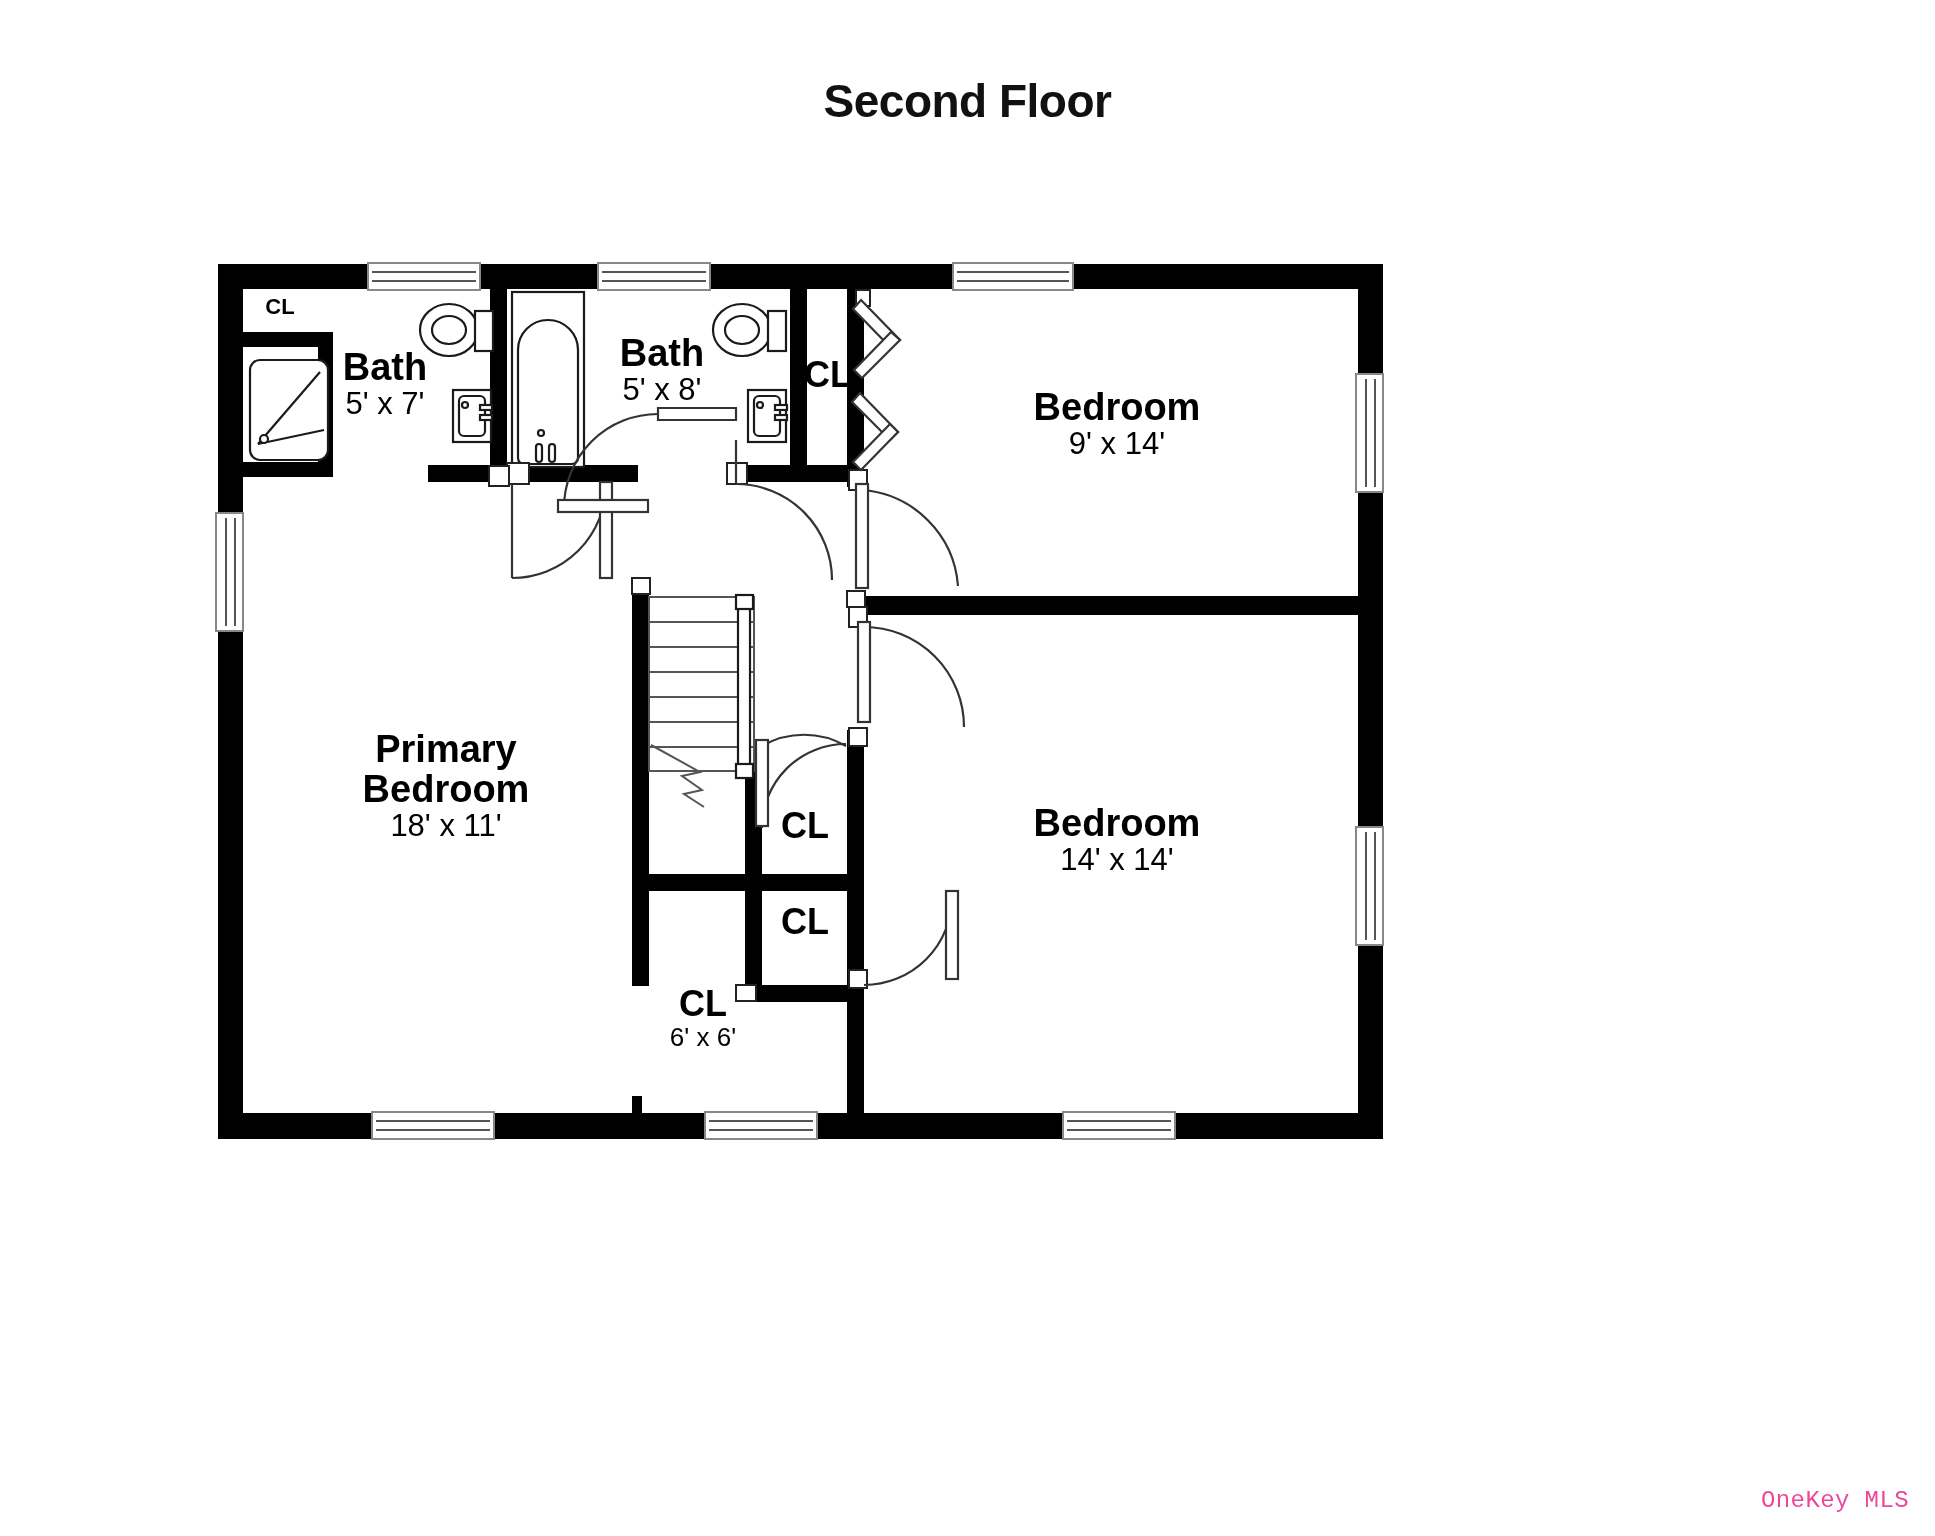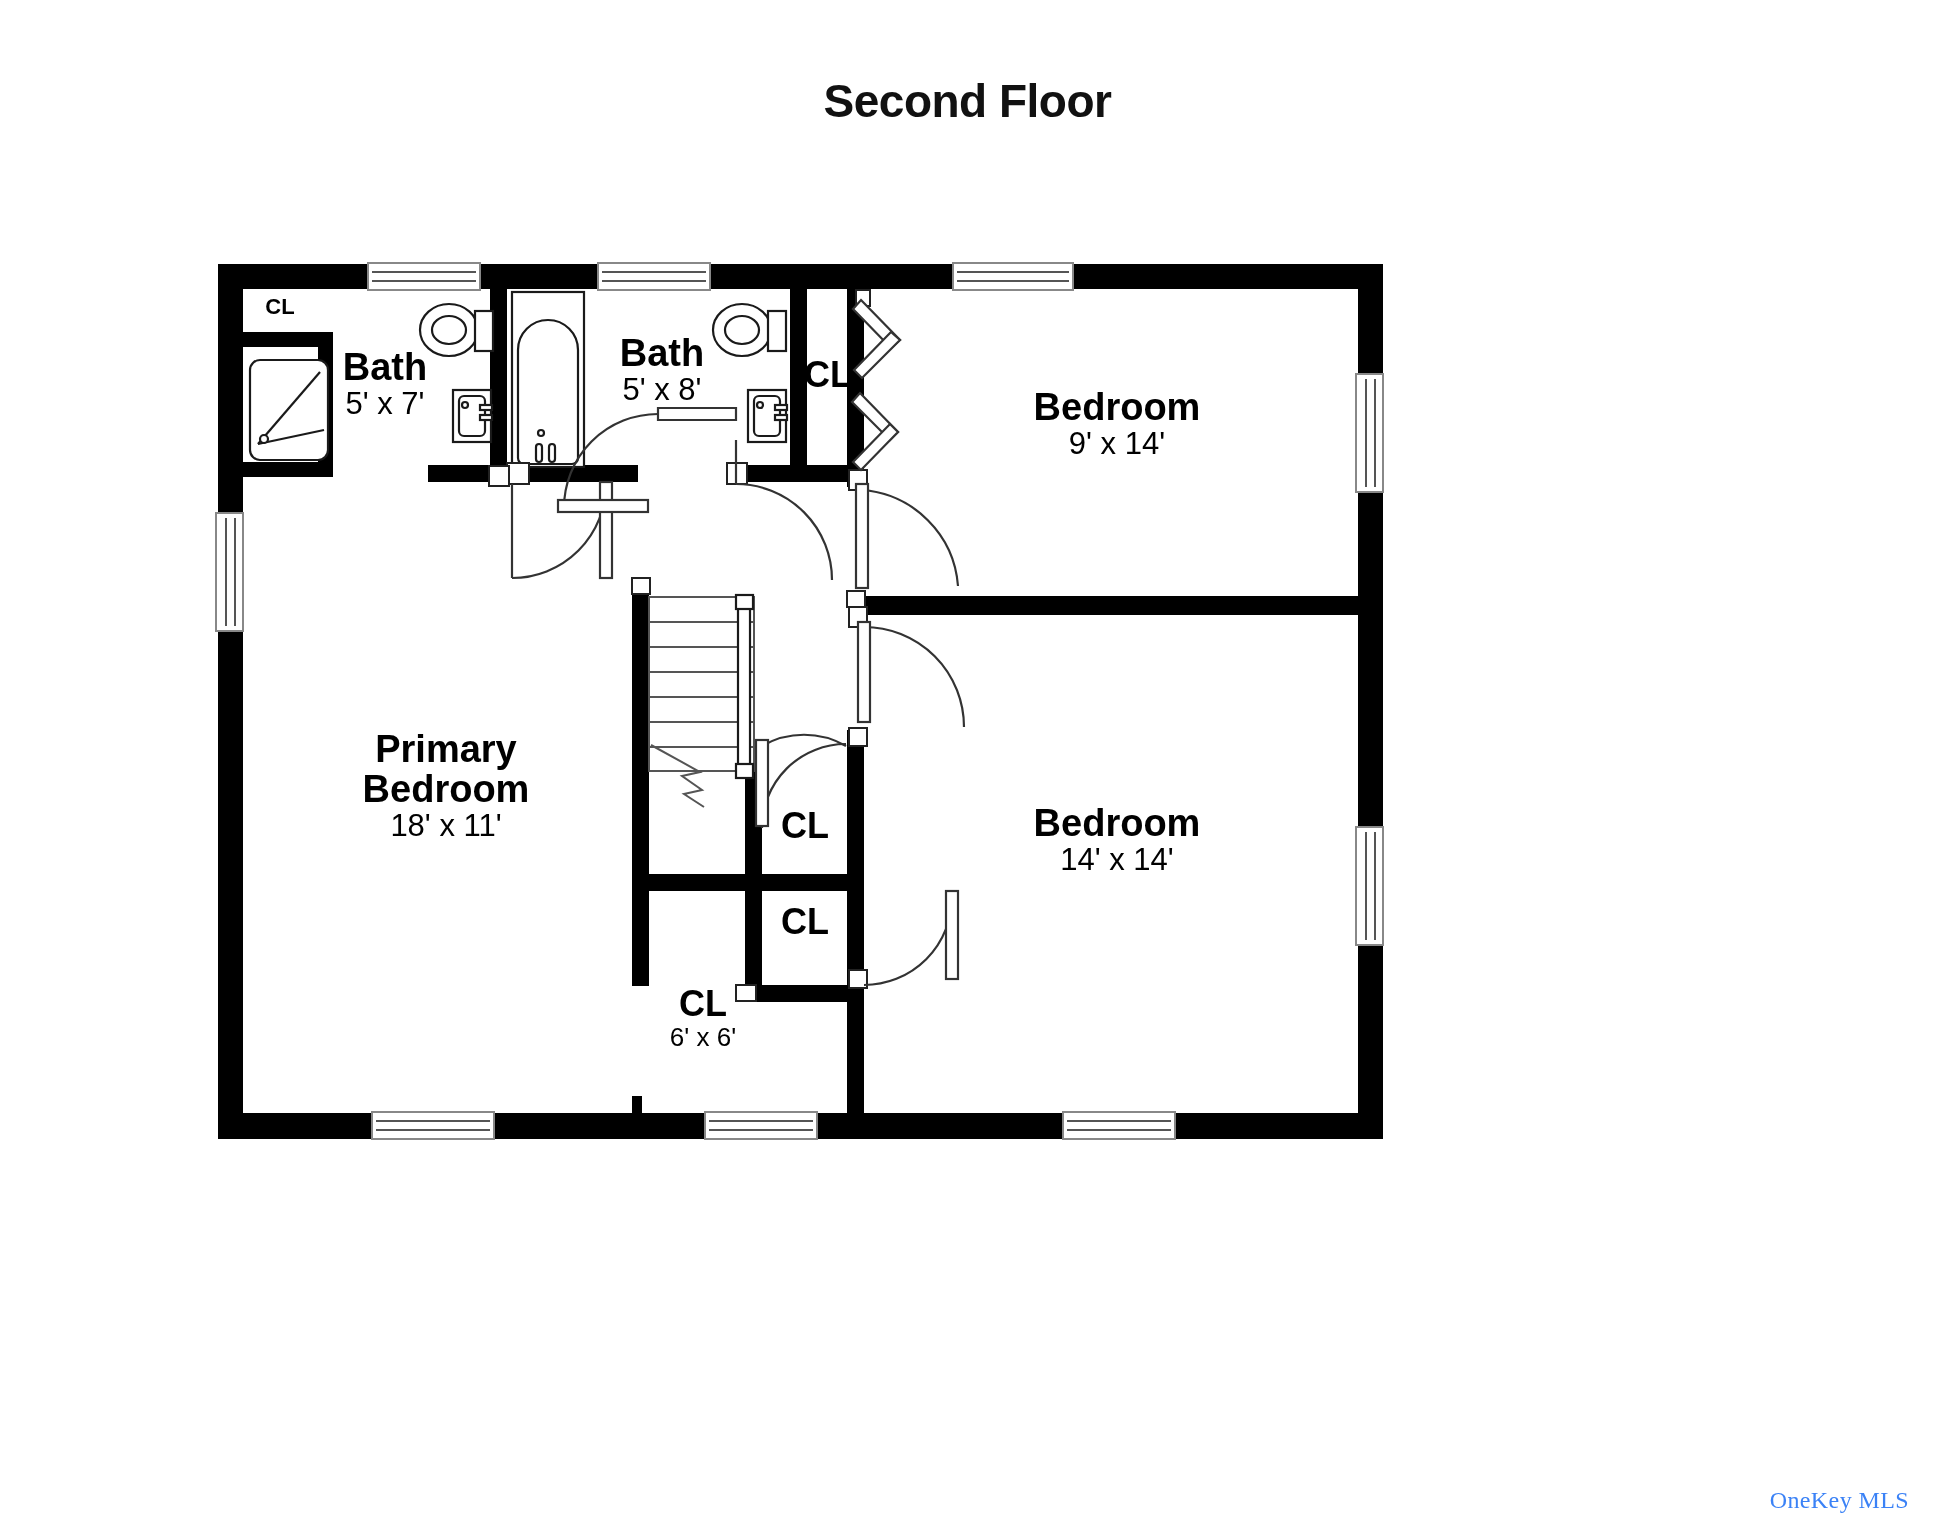--- a/index.html
+++ b/index.html
@@ -60,23 +60,23 @@
   .sz-big { font-size: 38px; }
   .sz-biglab { font-size: 31px; }
   .sz-cl { font-size: 36px; }
   .sz-clsmall { font-size: 26px; }
   .sz-tiny { font-size: 22px; }
   #watermark {
     position: absolute;
     right: 26px;
     bottom: 22px;
     font-size: 24px;
-    color: #3b82f6;
+    color: #ec4899;
     letter-spacing: 0.4px;
-    font-family: Liberation Serif, serif;
+    font-family: Liberation Mono, monospace;
   }
 </style>
 </head>
 <body>
 
 <div id="floorplan-page">
 
   <div id="plan-title">Second Floor</div>
 
   <svg id="plan-svg" width="1935" height="1536" viewBox="0 0 1935 1536">

